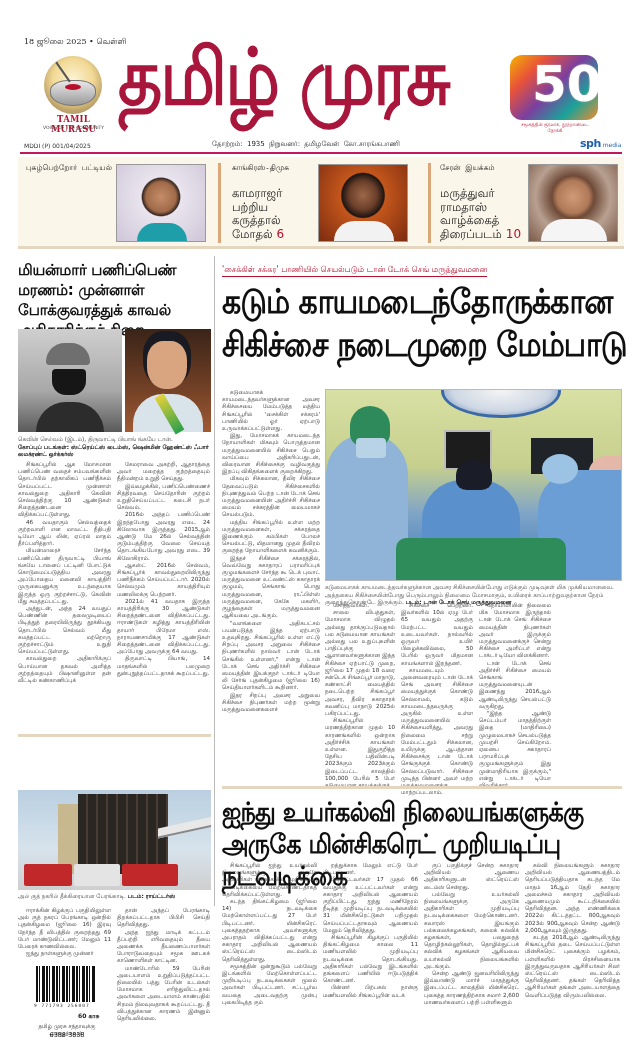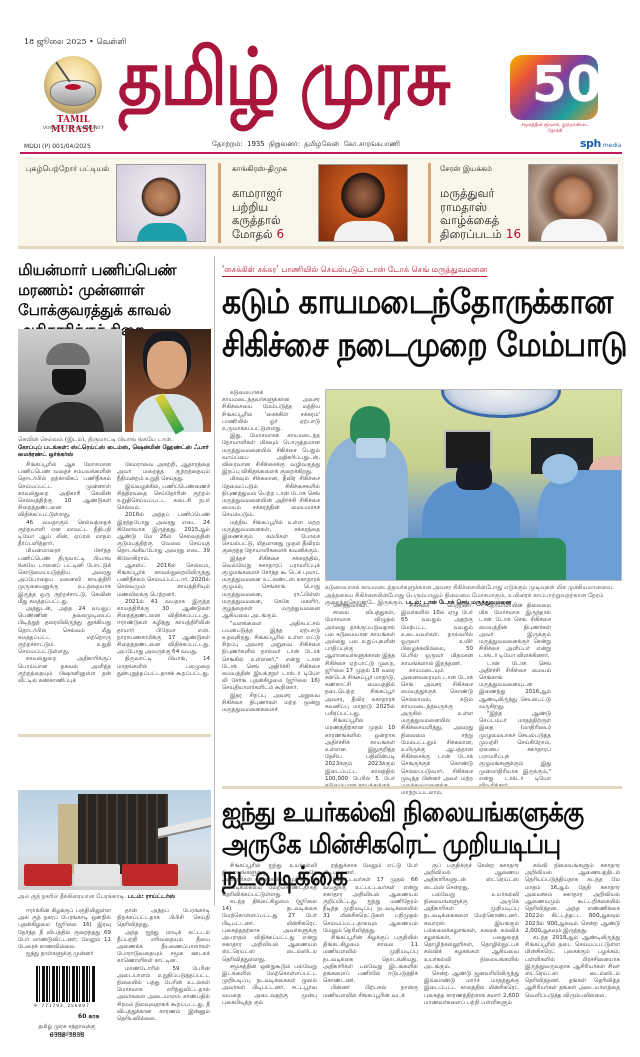--- a/index.html
+++ b/index.html
@@ -27,21 +27,21 @@
     background: linear-gradient(135deg, #f4b400 0%, #e8523a 25%, #7b3fa0 50%, #1aa39a 75%, #f28b2a 100%); overflow: hidden; }
   .anniv-90 { position: absolute; left: 22px; top: 4px; font-size: 50px; font-weight: bold; color: #ffffff; font-family: "DejaVu Sans", sans-serif; line-height: 1; text-shadow: 0 0 2px #caa; }
   .anniv-caption { position: absolute; left: 515px; top: 122px; width: 80px; text-align: center; font-size: 4.5px; color: #b8102c; line-height: 1.3; font-family: "DejaVu Sans", sans-serif; }
   .sph { position: absolute; left: 580px; top: 137px; font-size: 11px; font-weight: bold; color: #1f5fb0; font-family: "DejaVu Sans", sans-serif; letter-spacing: -0.5px; }
   .sph small { font-size: 6px; font-weight: normal; margin-left: 2px; letter-spacing: 0; }
   .mast-rule { position: absolute; left: 20px; top: 152px; width: 602px; height: 2px; background: #c2185b; }
 
   
   .teaser-strip { position: absolute; left: 18px; top: 157px; width: 606px; height: 92px; background: #fbf6ea; border-bottom: 3px solid #e5d6c0; }
   .teaser { position: absolute; top: 0; height: 92px; }
-  .teaser-kicker { position: absolute; left: 8px; top: 7px; font-size: 7.5px; font-family: Liberation Sans, sans-serif; color: #222; white-space: nowrap; }
+  .teaser-kicker { position: absolute; left: 8px; top: 7px; font-size: 7.5px; font-family: Liberation Mono, monospace; color: #222; white-space: nowrap; }
   .teaser-head { position: absolute; left: 8px; top: 30px; font-size: 11.5px; line-height: 13.5px; font-family: "DejaVu Sans", sans-serif; color: #111; }
   .teaser-page { color: #b8102c; font-size: 12px; margin-left: 4px; }
   .teaser-photo { position: absolute; top: 7px; width: 90px; height: 78px; border: 1px solid #999; }
   .teaser-sep { position: absolute; top: 6px; width: 3px; height: 80px; background: #d9a77a; }
   .photo-woman { background: radial-gradient(ellipse at 50% 42%, #c58d6a 0%, #a06a48 24%, #3a2a24 30%, #e9e4ee 32%, #cfc6d8 100%); }
   .photo-woman::after { content: ""; position: absolute; left: 20px; bottom: 0; width: 50px; height: 18px; background: #1e9ea8; border-radius: 25px 25px 0 0; }
   .photo-man1 { background: radial-gradient(ellipse at 50% 40%, #9d6748 0%, #6b3f2a 22%, #1e1512 34%, #c3561c 36%, #7d2b0f 100%); }
   .photo-man1::after { content: ""; position: absolute; left: 15px; bottom: 0; width: 60px; height: 20px; background: #f2f2f2; border-radius: 25px 25px 0 0; }
   .photo-man2 { background: radial-gradient(ellipse at 50% 42%, #d09a78 0%, #b07a58 26%, #6f4a38 34%, #b8a090 60%, #7a5a48 100%); }
   .photo-man2::after { content: ""; position: absolute; left: 12px; bottom: 0; width: 66px; height: 22px; background: #f5f5f5; border-radius: 25px 25px 0 0; }
@@ -148,21 +148,21 @@
   </div>
   <div class="teaser-sep" style="left:200px;"></div>
   <div class="teaser" style="left:206px;width:200px;">
     <div class="teaser-kicker">காங்கிரஸ்-திமுக</div>
     <div class="teaser-head" style="width:80px;"><span>காமராஜர் பற்றிய கருத்தால் மோதல்</span><span class="teaser-page">6</span></div>
     <div class="teaser-photo photo-man1" style="left:94px;"></div>
   </div>
   <div class="teaser-sep" style="left:410px;"></div>
   <div class="teaser" style="left:414px;width:192px;">
     <div class="teaser-kicker">சேரன் இயக்கம்</div>
-    <div class="teaser-head" style="width:96px;"><span>மருத்துவர் ராமதாஸ் வாழ்க்கைத் திரைப்படம்</span><span class="teaser-page">16</span></div>
+    <div class="teaser-head" style="width:96px;"><span>மருத்துவர் ராமதாஸ் வாழ்க்கைத் திரைப்படம்</span><span class="teaser-page">10</span></div>
     <div class="teaser-photo photo-man2" style="left:96px;"></div>
   </div>
 </section>
 
 <section class="left-col">
   <h2 class="story-head myanmar-head">மியன்மார் பணிப்பெண் மரணம்: முன்னாள் போக்குவரத்துக் காவல் அதிகாரிக்குச் சிறை</h2>
   <div class="myanmar-photos">
     <div class="ph-masked">
         <div class="ph-masked-body"></div>
       </div>

